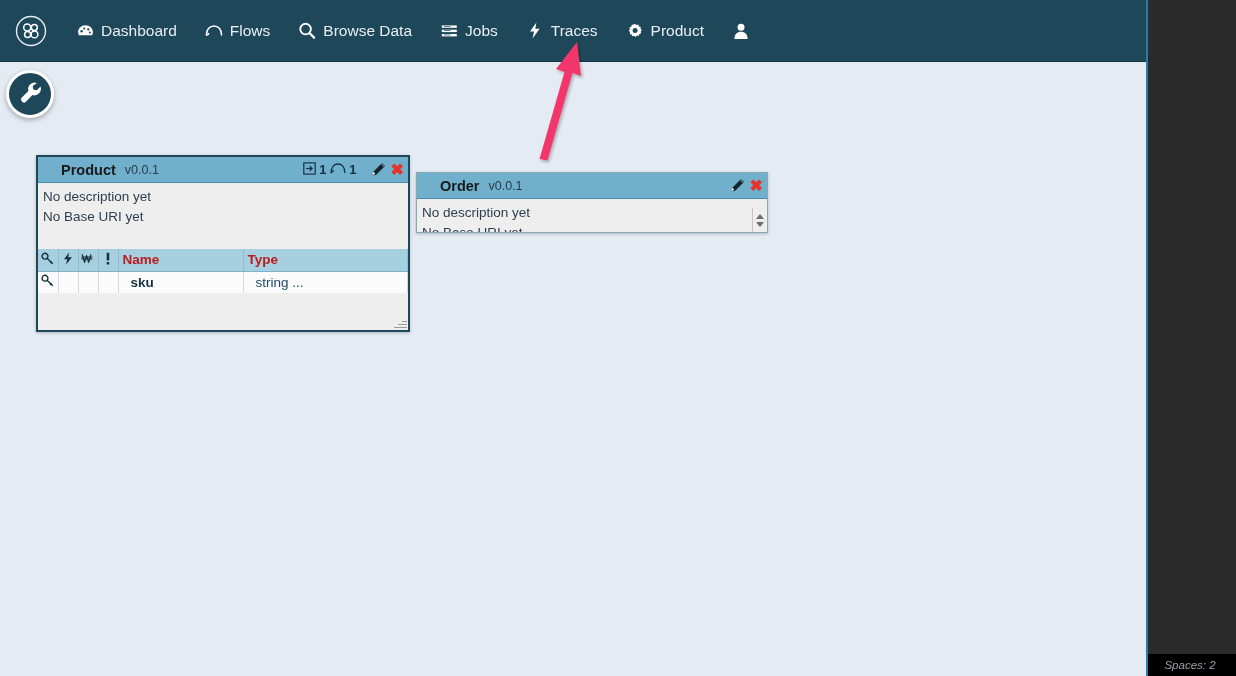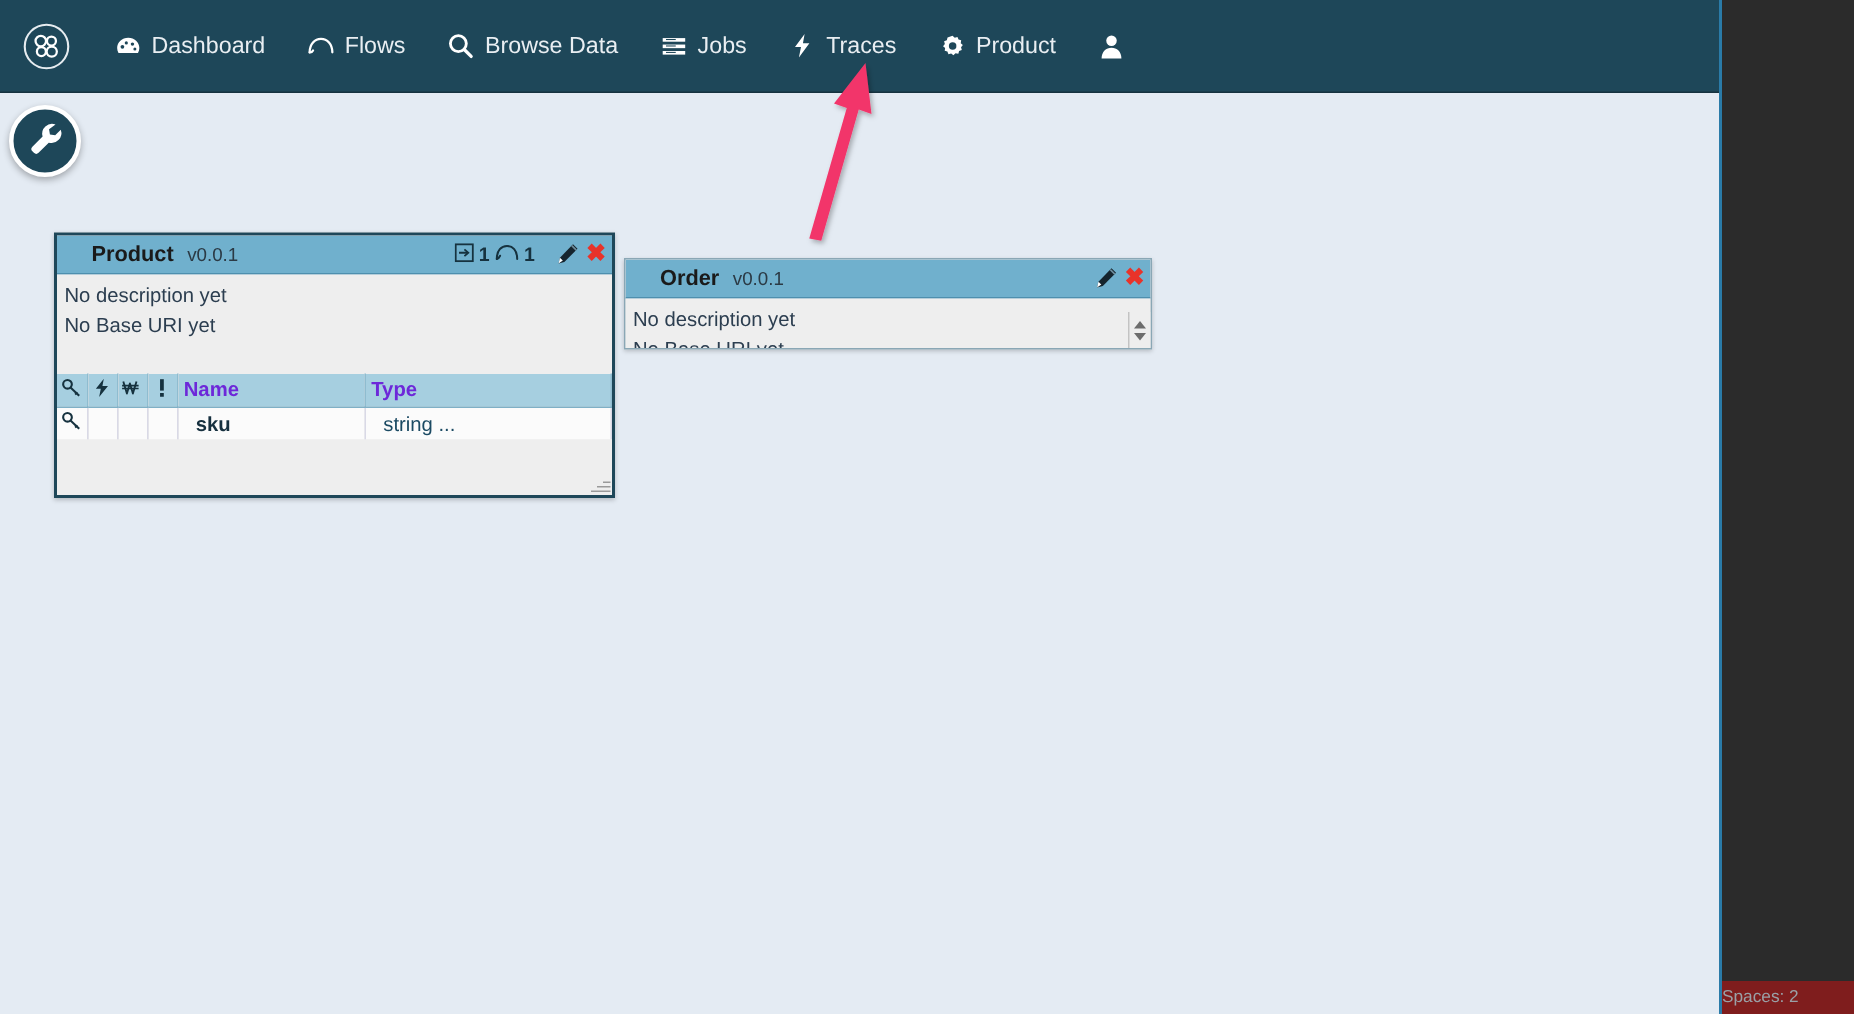--- a/index.html
+++ b/index.html
@@ -14,24 +14,25 @@
 
   
   #desktop-backdrop {
     position: absolute; inset: 0;
     background: #2b2b2b;
   }
   #editor-statusbar {
     position: absolute;
     left: 1148px; right: 0; bottom: 0;
     height: 22px;
-    background: #7f1d1d;
-    display: flex; align-items: center; justify-content: flex-start;
+    background: #000000;
+    display: flex; align-items: center; justify-content: center;
     padding-right: 4px;
     overflow: hidden;
+    font-style: italic;
   }
   #editor-statusbar .status-text {
     color: #9aa0a6; font-size: 11.5px; white-space: nowrap;
   }
 
   
   #browser-window {
     position: absolute;
     left: 0; top: 0;
     width: 1148px; height: 676px;
@@ -195,21 +196,21 @@
   .entity-meta div { white-space: nowrap; }
 
   .prop-table {
     width: 100%;
     border-collapse: collapse;
     font-size: 13.5px;
     table-layout: fixed;
   }
   .prop-table th {
     background: #a6cfe0;
-    color: #6d28d9;
+    color: #b91c1c;
     font-weight: bold;
     text-align: left;
     height: 22px;
     padding: 0 4px;
     border-right: 1px solid #8fbccf;
     border-bottom: 1px solid #7fb0c6;
     font-size: 13.5px;
     overflow: hidden;
   }
   .prop-table th.icon-col,

